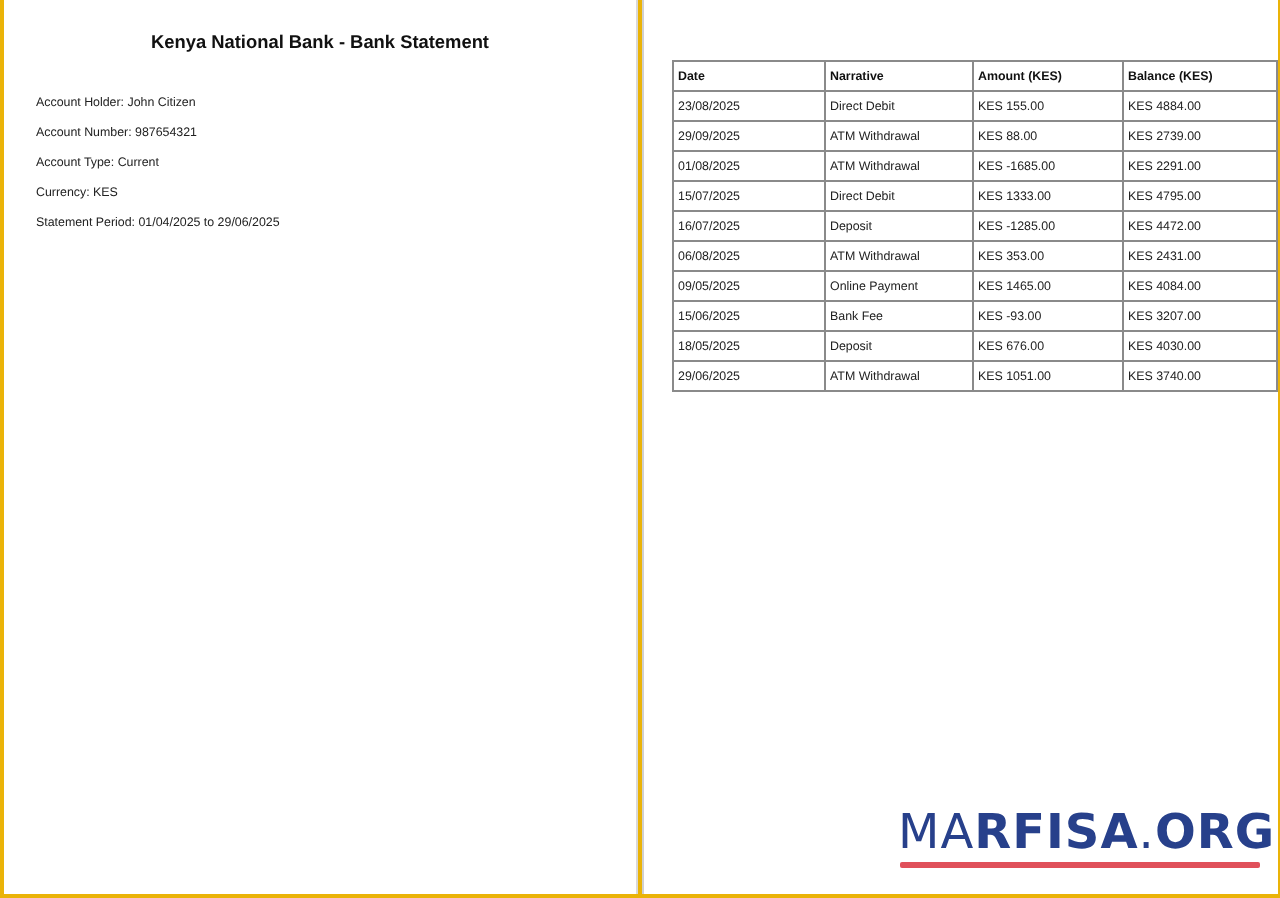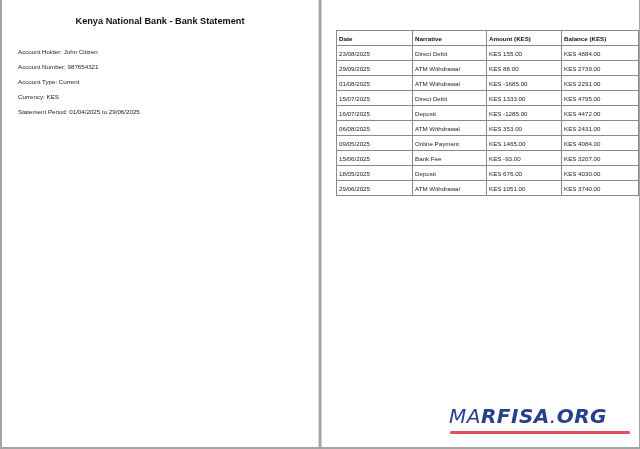--- a/index.html
+++ b/index.html
@@ -7,21 +7,21 @@
       padding: 0;
       width: 640px;
       height: 449px;
       background: #f2f2f2;
       overflow: hidden;
     }
     .viewer {
       position: relative;
       width: 640px;
       height: 449px;
-      background: #a3a3a3;
+      background: #eab308;
     }
     .page {
       position: absolute;
       top: 0;
       height: 447px;
       background: #ffffff;
       box-sizing: border-box;
     }
     .page-left {
       left: 2px;
@@ -79,26 +79,25 @@
       left: 449px;
       top: 402px;
       width: 182px;
       height: 34px;
     }
     .logo-text {
       position: absolute;
       left: 0;
       top: 0;
       font-family: "DejaVu Sans", sans-serif;
-      font-size: 20px;
+      font-size: 24px;
       letter-spacing: 0.5px;
       color: #27408b;
       line-height: 28px;
       white-space: nowrap;
-      font-style: italic;
     }
     .logo-text .bold {
       font-weight: bold;
     }
     .logo-underline {
       position: absolute;
       left: 1px;
       top: 29px;
       width: 180px;
       height: 3px;

